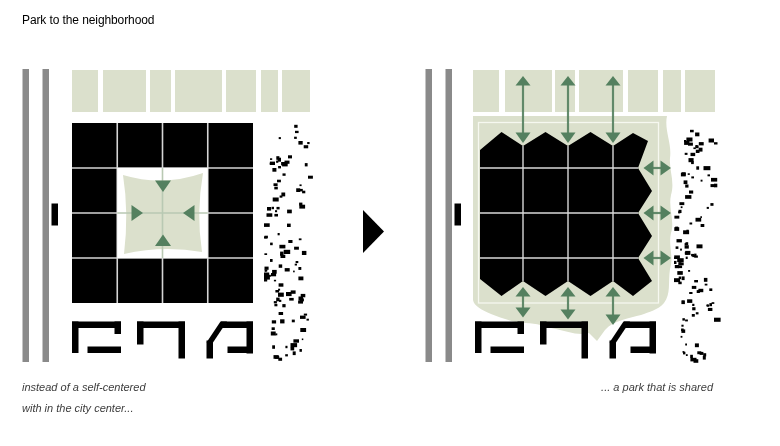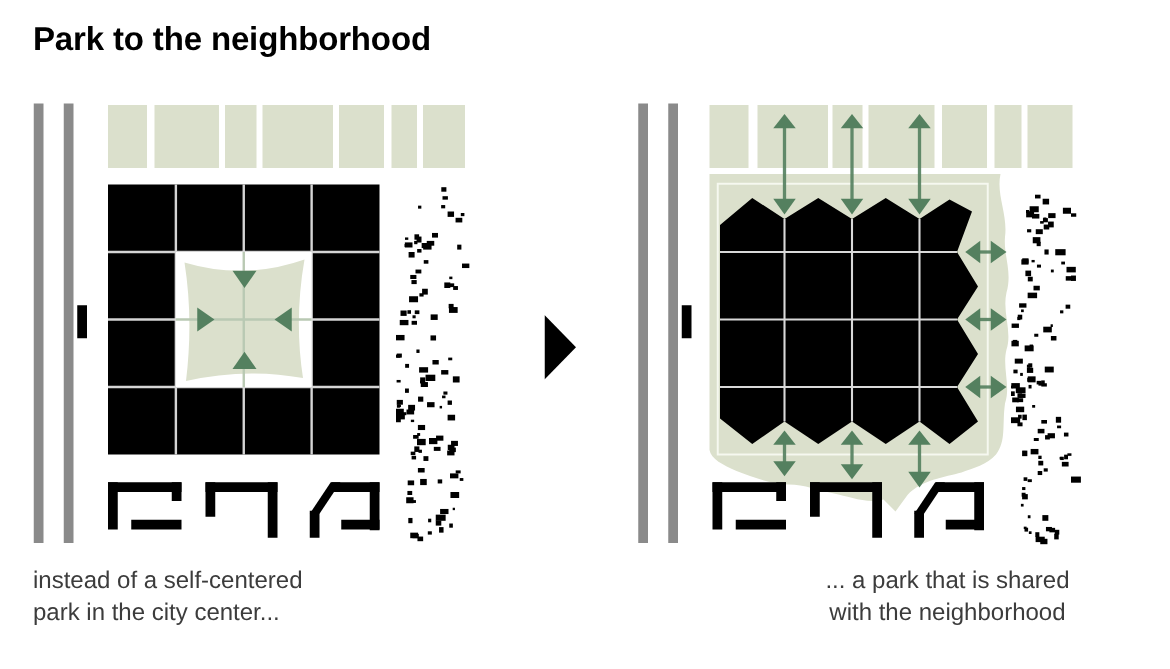--- a/index.html
+++ b/index.html
@@ -14,30 +14,30 @@
     --title-text:#000000;
   }
   *{box-sizing:border-box}
   html,body{margin:0;padding:0}
   body{
     width:780px;height:446px;position:relative;background:#ffffff;
     font-family:"Liberation Sans", sans-serif;overflow:hidden;
   }
   .title{
     position:absolute;left:22px;top:13px;
-    font-size:22px;font-weight:bold;color:var(--title-text);
+    font-size:12px;font-weight:normal;color:var(--title-text);
     letter-spacing:-0.1px;
   }
   .panel-svg{position:absolute;top:62px}
   #left-panel-svg{left:14px}
   #right-panel-svg{left:416px}
   #transition-arrow-svg{position:absolute;left:363px;top:210px}
   .caption{
     position:absolute;top:377px;
-    font-size:16px;line-height:21px;
+    font-size:11px;font-style:italic;line-height:21px;
     color:var(--caption-text);
   }
   .caption-left{left:22px;text-align:left}
   .caption-right{right:67px;text-align:center}
   
   .f-black{fill:var(--building-black)}
   .f-sage{fill:var(--park-green)}
   .f-road{fill:var(--road-gray)}
   .f-green{fill:var(--arrow-green)}
   .f-white{fill:#ffffff}
@@ -471,18 +471,17 @@
       <polygon points="206.5,342.5 220.5,321.5 227,321.5 213,342.5"></polygon>
       <rect x="206.5" y="340.5" width="6.5" height="18"></rect>
       <rect x="246.5" y="321.5" width="6.5" height="32"></rect>
       <rect x="227.5" y="346.5" width="25.5" height="6.5"></rect>
     </g>
   </g>
 </svg>
 
 <div class="caption caption-left">
   <span>instead of a self-centered</span><br>
-  <span>park in the city center...</span>
+  <span>with in the city center...</span>
 </div>
 <div class="caption caption-right">
   <span>... a park that is shared</span><br>
-  <span>with the neighborhood</span>
 </div>
 
 </body></html>

